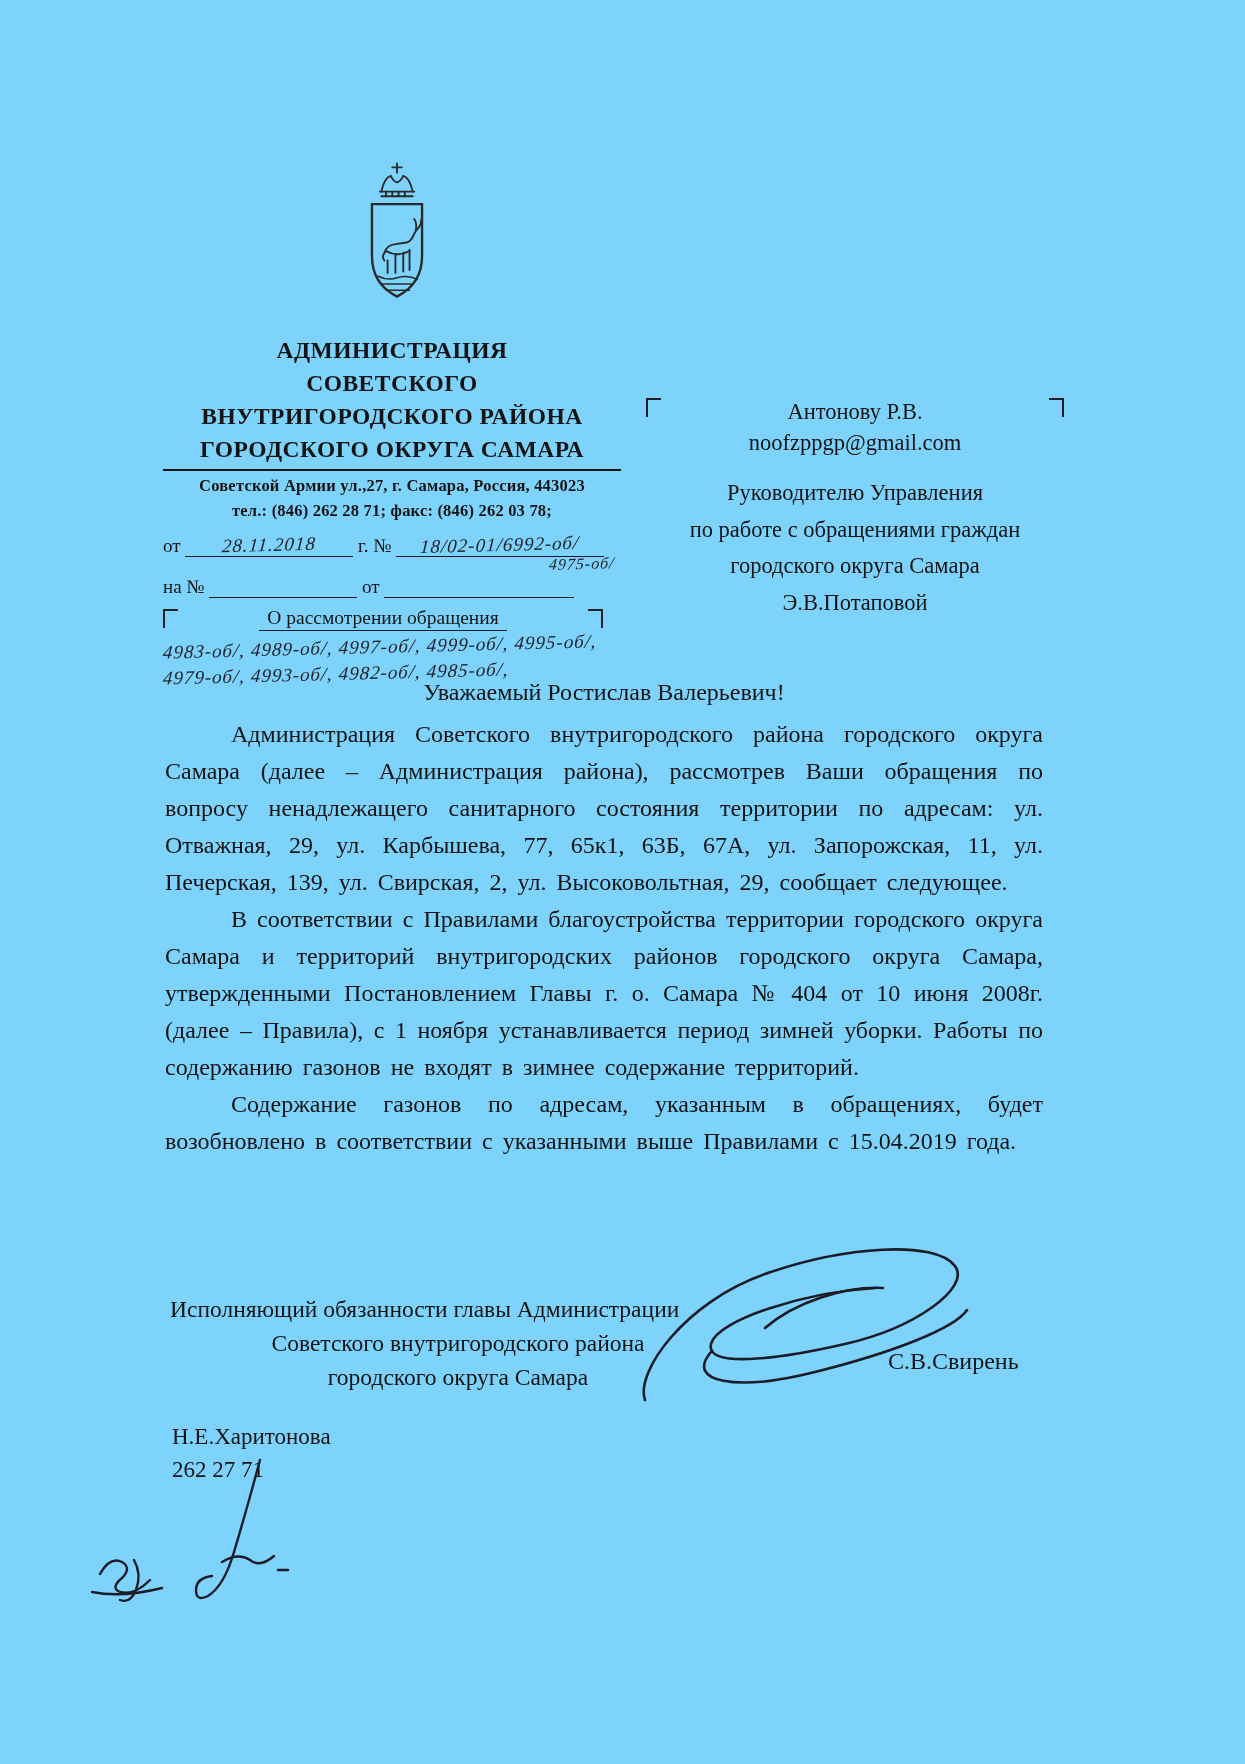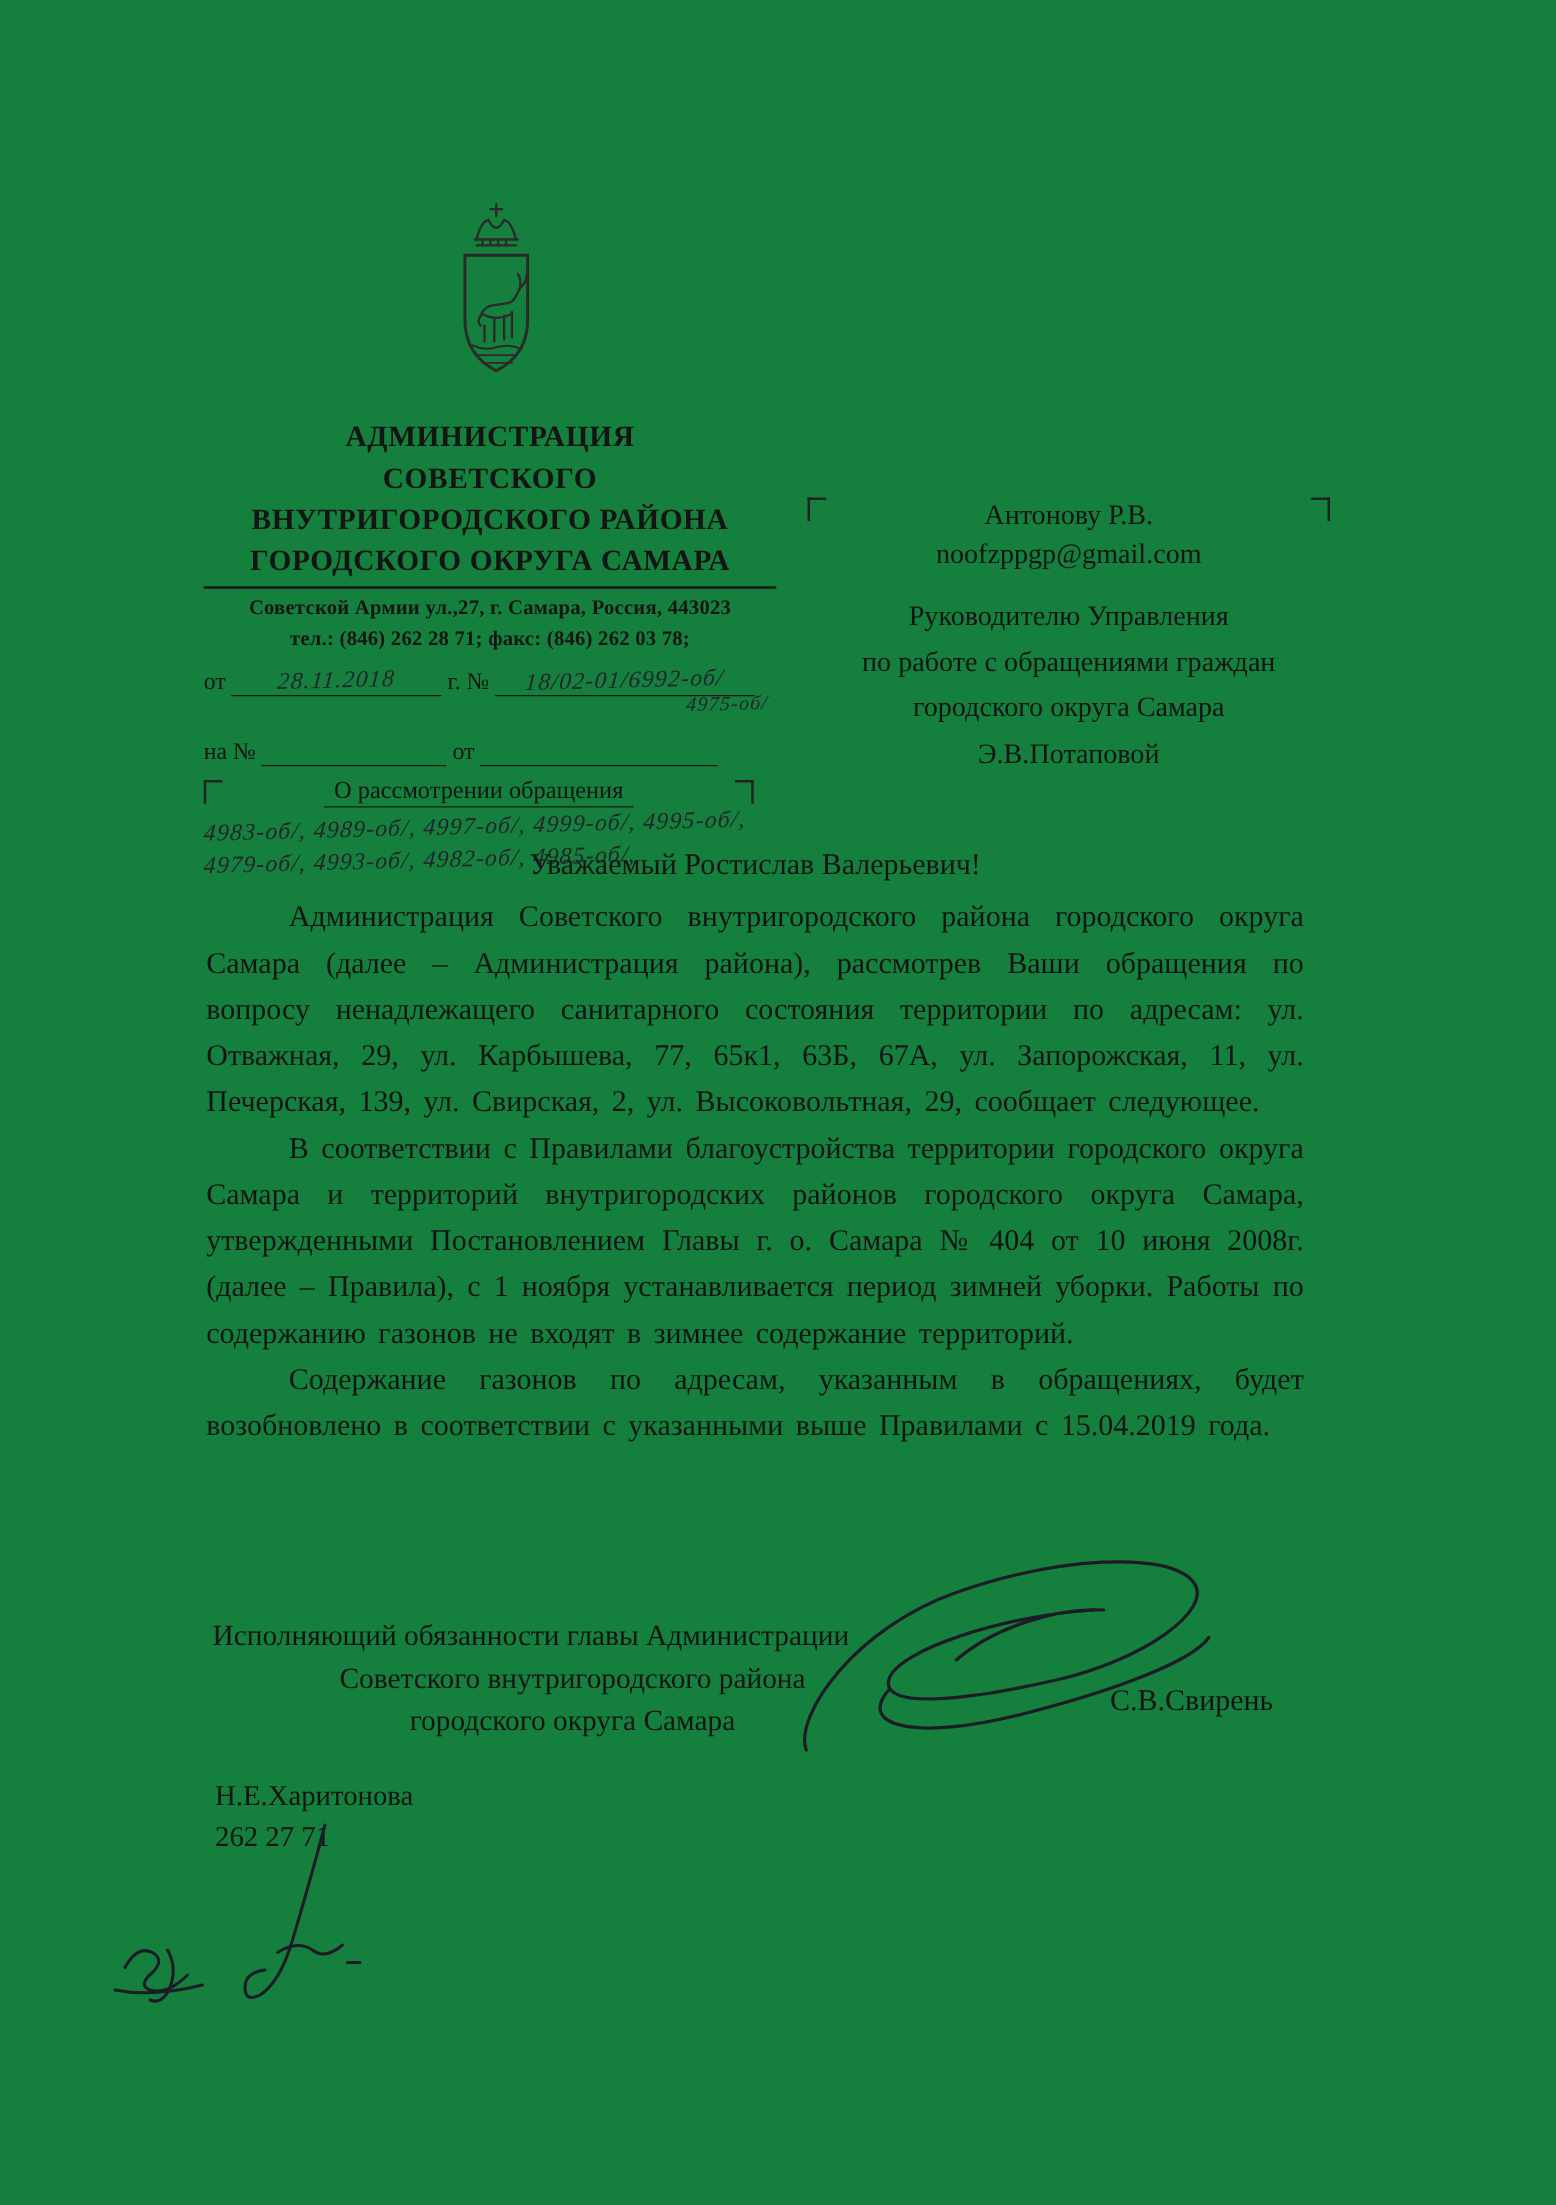--- a/index.html
+++ b/index.html
@@ -1,19 +1,19 @@
 <!DOCTYPE html>
 <html><head>
 <meta charset="utf-8">
 <style>
   * { margin:0; padding:0; box-sizing:border-box; }
   html,body { background:#d9d9d9; }
   .page {
     position:relative; width:1245px; height:1764px; margin:0 auto;
-    background:#15803d; color:#141414;
+    background:#7dd3fc; color:#141414;
     font-family:"Liberation Serif", serif;
     overflow:hidden;
   }
   
   .emblem { position:absolute; left:350px; top:158px; width:94px; height:162px; }
   
   .hdr-left { position:absolute; left:163px; top:334px; width:458px; }
   .org-line { text-align:center; font-weight:bold; font-size:23.5px; line-height:33px; letter-spacing:.5px; }
   .org-rule { border-top:2.5px solid #151515; margin-top:3px; }
   .addr { text-align:center; font-weight:bold; font-size:16.5px; line-height:20px; margin-top:5px; letter-spacing:.2px; }
@@ -89,21 +89,21 @@
     <div class="addr">тел.: (846) 262 28 71; факс: (846) 262 03 78;</div>
 
     <div class="ref-row">
       <span>от</span>
       <span class="ufield uf-date"><span class="hw">28.11.2018</span></span>
       <span>г. №</span>
       <span class="ufield uf-num"><span class="hw">18/02-01/6992-об/</span></span>
     </div>
     <div class="num2-row"><span class="hw">4975-об/</span></div>
 
-    <div class="ref-row" style="margin-top:17px;">
+    <div class="ref-row" style="margin-top:2px;">
       <span>на №</span>
       <span class="ufield uf-na">&nbsp;</span>
       <span>от</span>
       <span class="ufield uf-ot2">&nbsp;</span>
     </div>
 
     <div class="subject-row">
       <span class="corner corner-l"></span>
       <span class="subject-text">О рассмотрении обращения</span>
       <span class="corner corner-r"></span>

